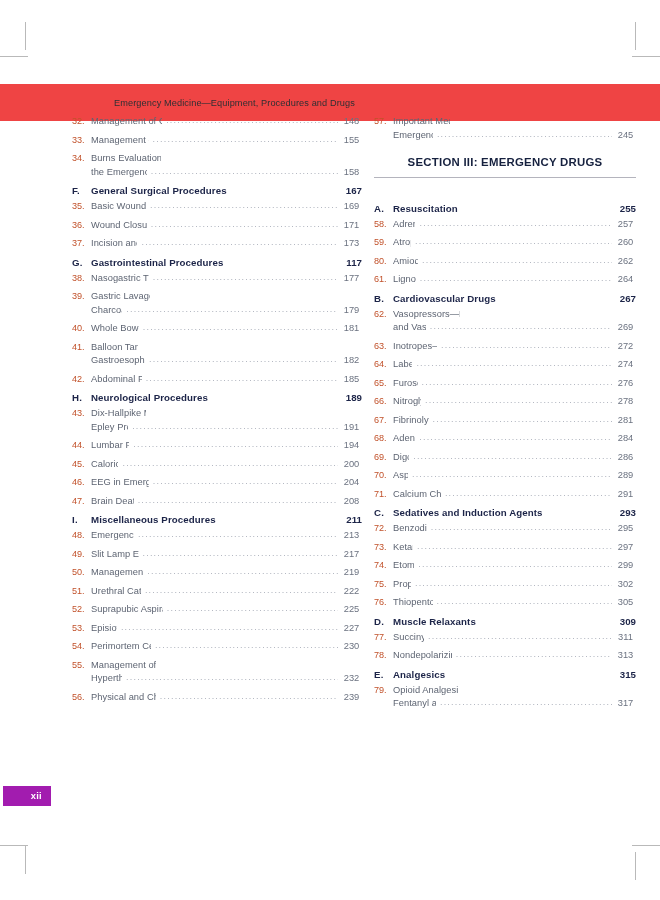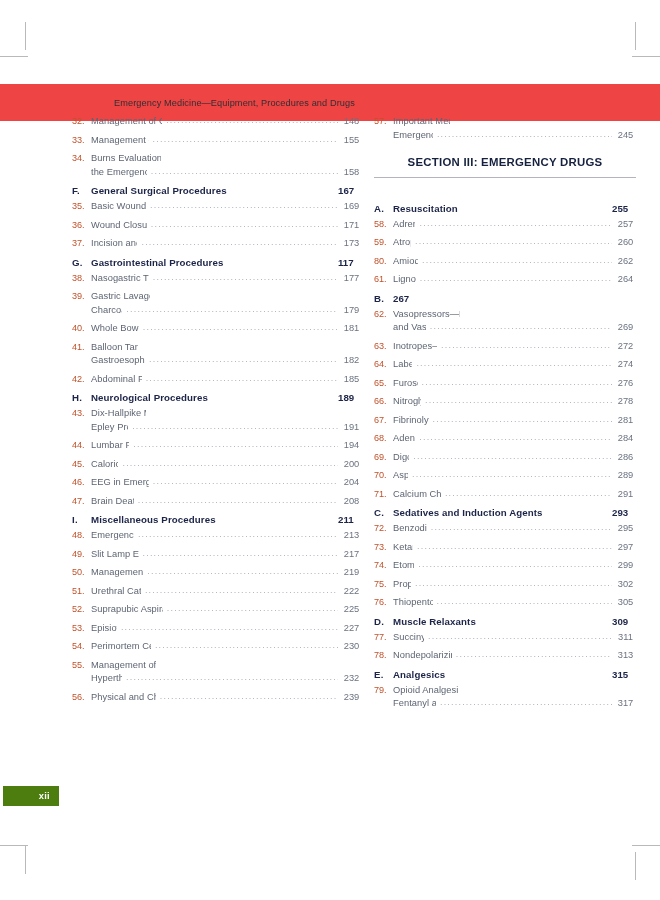--- a/index.html
+++ b/index.html
@@ -116,20 +116,21 @@
     flex: 0 0 19px;
     letter-spacing: 0.2px;
   }
   .group-title {
     flex: 1 1 auto;
     letter-spacing: 0.1px;
     white-space: nowrap;
   }
   .group-page {
     flex: 0 0 auto;
+    text-align: right;
     min-width: 24px;
   }
 
   
   .entry {
     display: flex;
     align-items: baseline;
     margin-bottom: 8.5px;
     font-size: 9.3px;
     color: #5d6472;
@@ -184,23 +185,23 @@
     white-space: nowrap;
   }
   .no-leader .leader { visibility: hidden; }
   .no-leader .entry-page { visibility: hidden; }
 
   
   .folio {
     position: absolute;
     left: 3px;
     top: 786px;
-    width: 56px;
+    width: 48px;
     height: 20px;
-    background: #4d7c0f;
+    background: #a21caf;
     display: flex;
     align-items: center;
     justify-content: flex-end;
   }
   .folio-text {
     color: #ffffff;
     font-size: 9.3px;
     font-weight: bold;
     padding-right: 9px;
     letter-spacing: 0.3px;
@@ -580,20 +581,21 @@
         <span class="entry-body">
           <span class="entry-line">
             <span class="entry-title">Lignocaine</span>
             <span class="leader"></span>
             <span class="entry-page">264</span>
           </span>
         </span>
       </div>
       <div class="group">
         <span class="group-letter">B.</span>
+        <span class="group-title">Cardiovascular Drugs</span>
         <span class="group-page">267</span>
       </div>
       <div class="entry">
         <span class="entry-num">62.</span>
         <span class="entry-body">
           <span class="entry-line no-leader">
             <span class="entry-title">Vasopressors—Dopamine, Noradrenaline</span>
             <span class="leader"></span>
             <span class="entry-page">269</span>
           </span>

